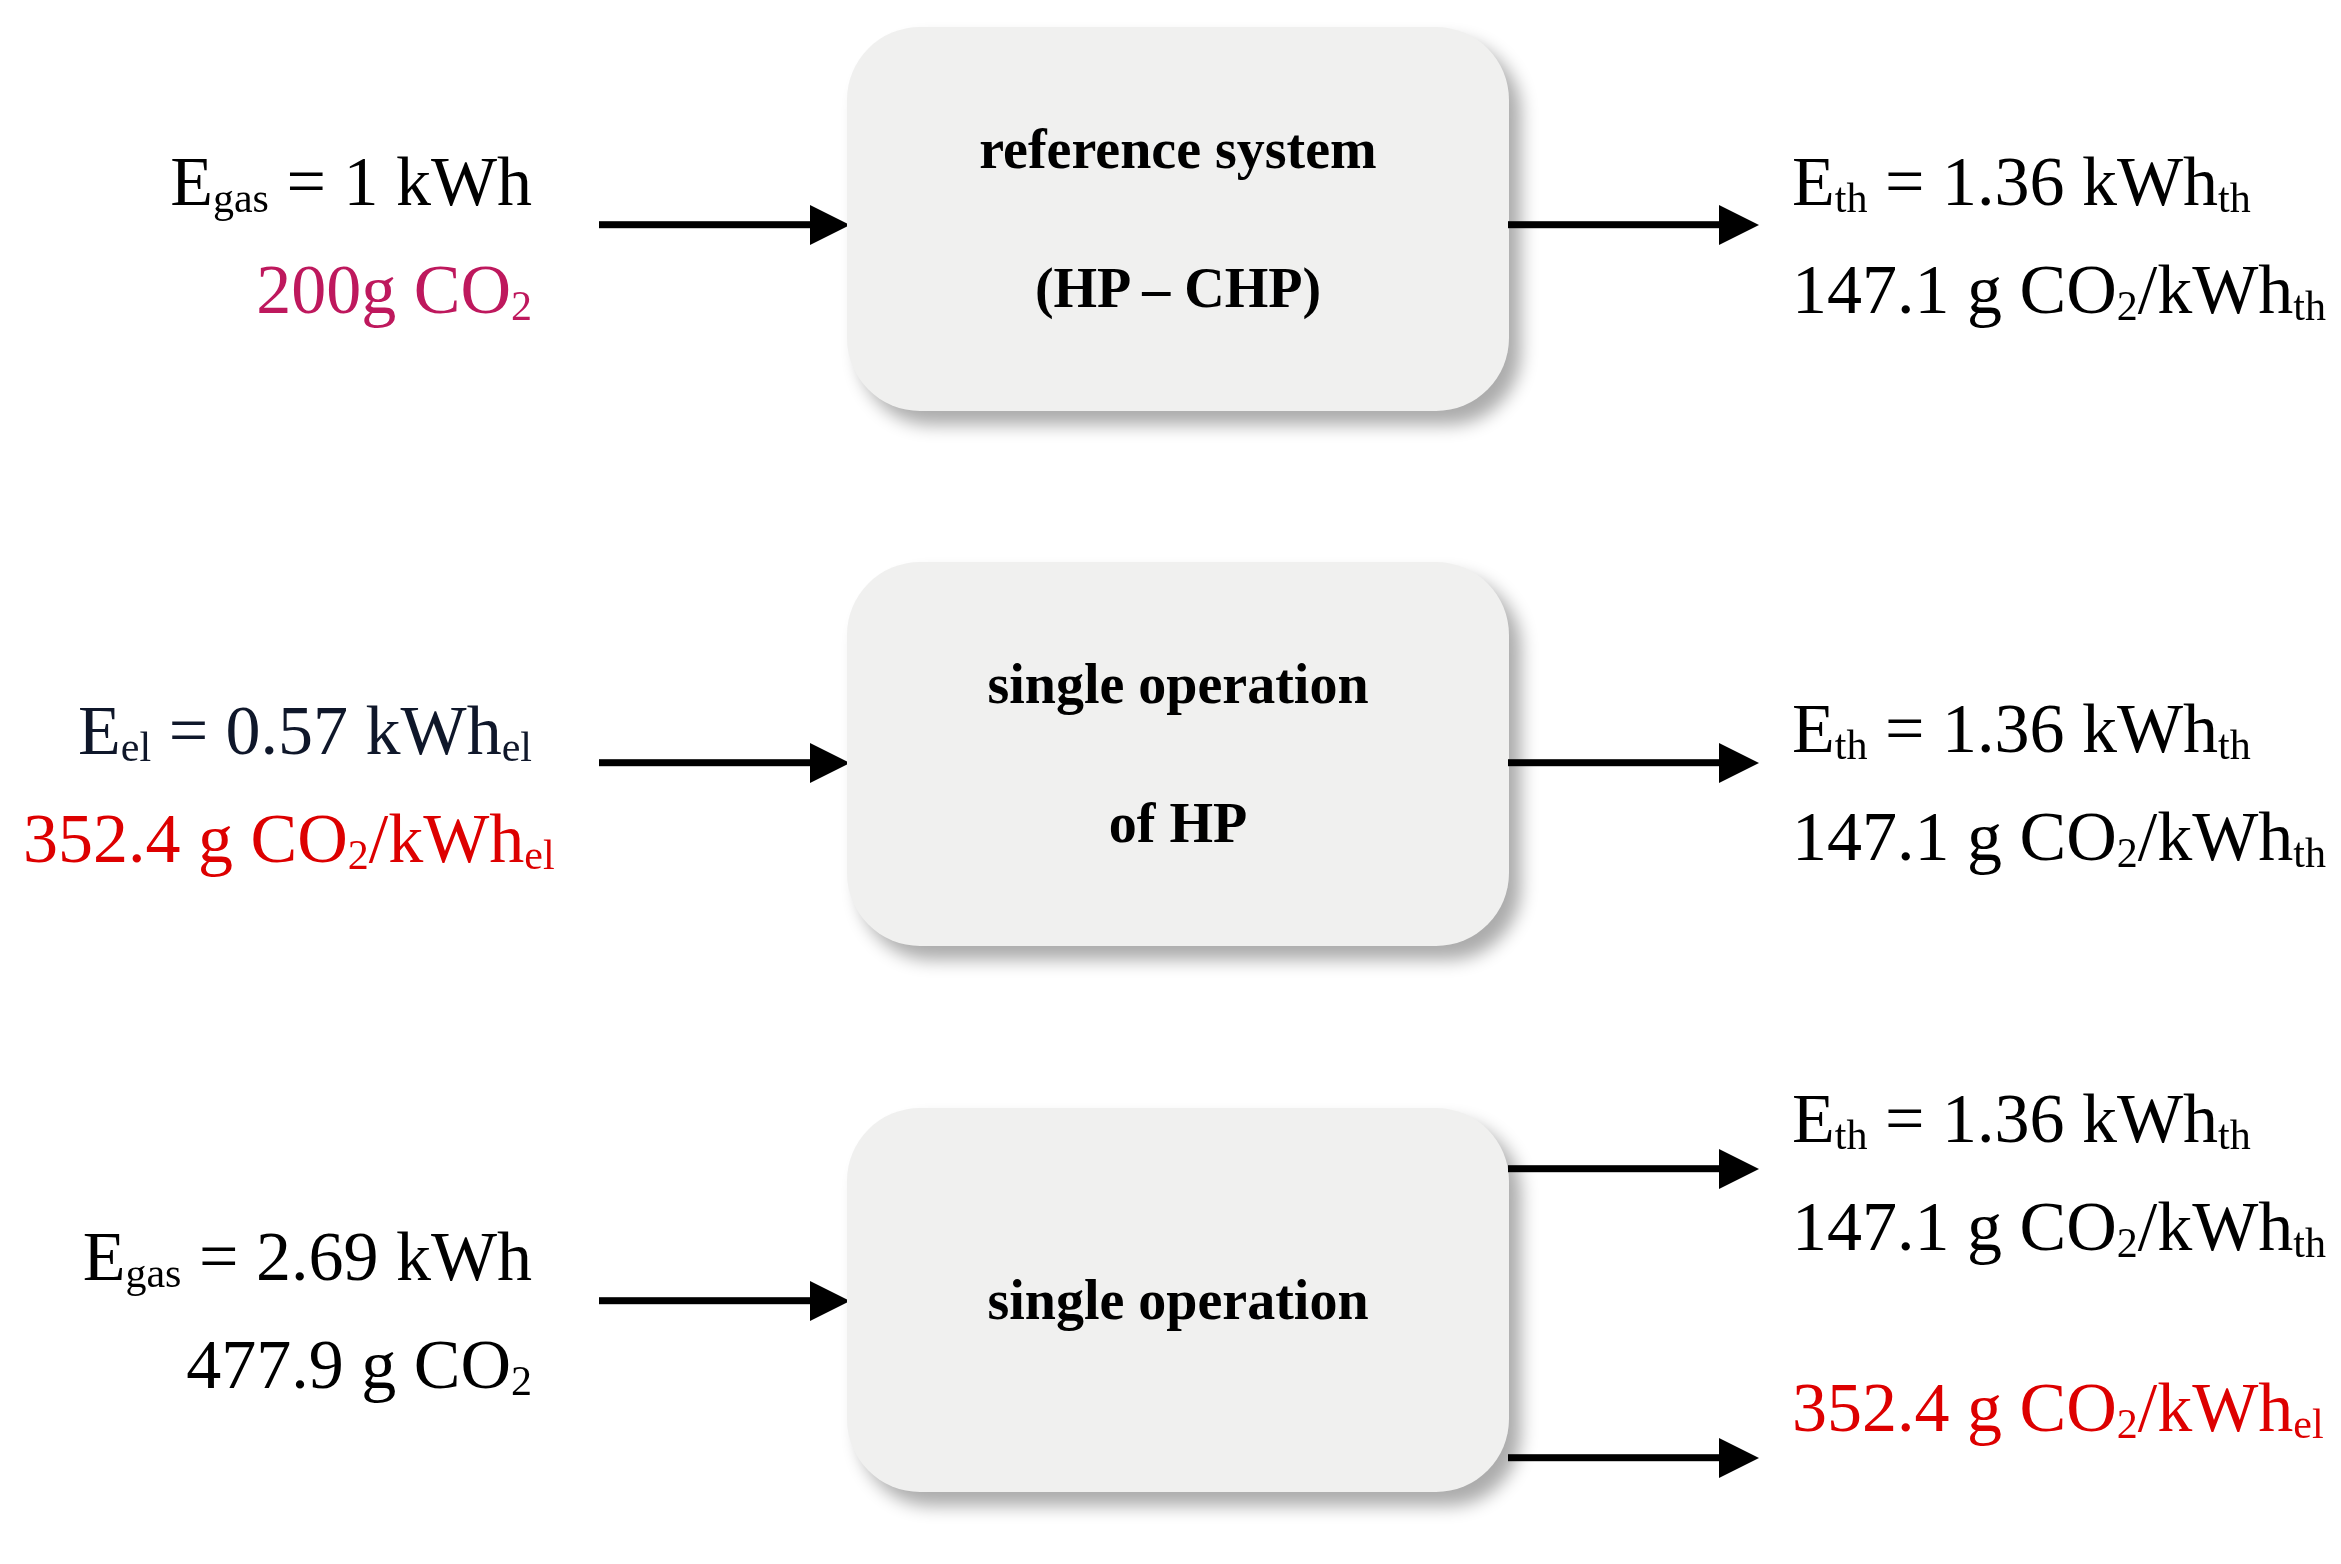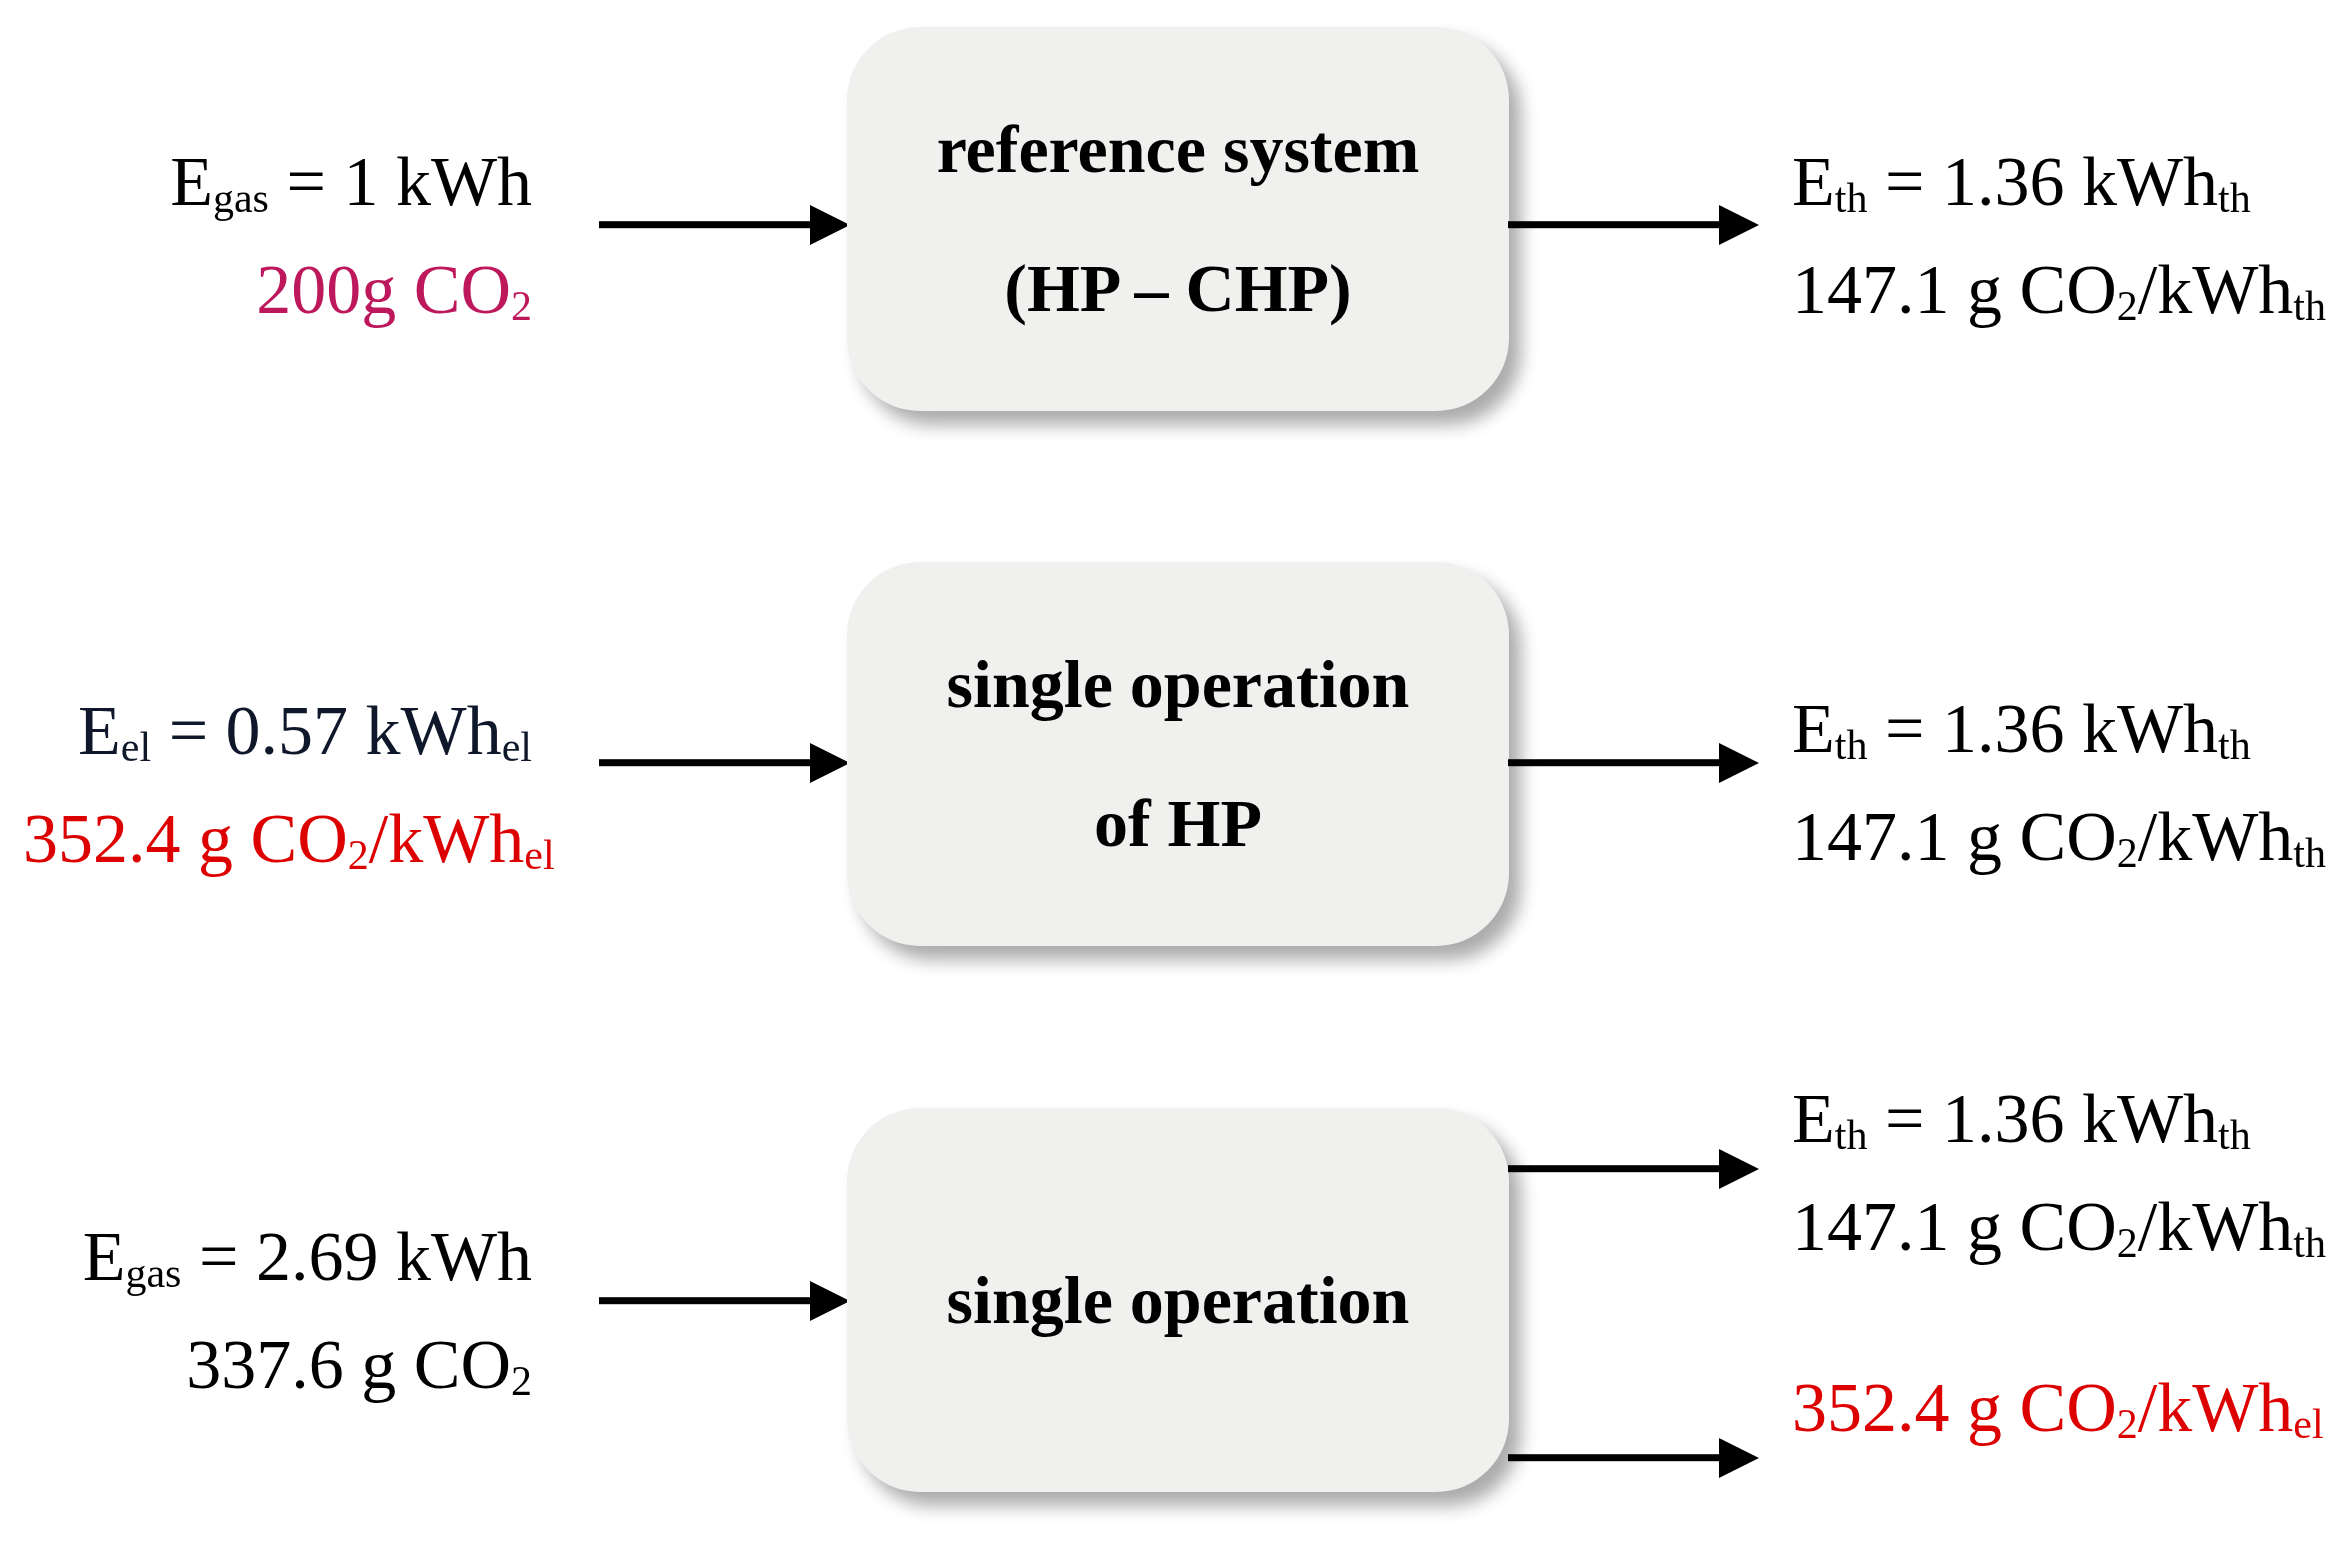--- a/index.html
+++ b/index.html
@@ -13,21 +13,21 @@
   .io .line{height:108px;line-height:108px;}
   .io.right-col{left:1792px;text-align:left;}
   .io.left-col{left:23px;width:509px;text-align:right;}
   .sub{font-size:0.60em;position:relative;top:0.17em;letter-spacing:0;}
   
   .sysbox{
     position:absolute;left:847px;width:662px;height:384px;
     background:#f0f0ef;border-radius:73px;
     box-shadow:12px 13.7px 16.7px rgba(0,0,0,0.33);
     display:flex;flex-direction:column;align-items:center;justify-content:center;
-    font-weight:bold;font-size:68px;
+    font-weight:bold;font-size:56px;
   }
   .sysbox .box-line{height:139px;line-height:139px;text-align:center;white-space:nowrap;}
   
   .arrow{position:absolute;height:43px;width:251px;}
   .arrow .shaft{
     position:absolute;left:0;right:33px;top:50%;transform:translateY(-50%);
     height:7.6px;background:#000000;
   }
   .arrow .head{
     position:absolute;right:0;top:50%;transform:translateY(-50%);
@@ -87,21 +87,21 @@
     <div class="head"></div>
   </div>
 
   <div class="io right-col" style="top:675px;">
     <div class="line" style="color: rgb(0, 0, 0);"><span>E</span><span class="sub">th</span><span> = 1.36 kWh</span><span class="sub">th</span></div>
     <div class="line" style="color: rgb(0, 0, 0);"><span>147.1 g CO</span><span class="sub">2</span><span>/kWh</span><span class="sub">th</span></div>
   </div>
 
   <div class="io left-col" style="top:1203px;">
     <div class="line" style="color: rgb(0, 0, 0);"><span>E</span><span class="sub">gas</span><span> = 2.69 kWh</span></div>
-    <div class="line" style="color: rgb(0, 0, 0);"><span>337.6 g CO</span><span class="sub">2</span></div>
+    <div class="line" style="color: rgb(0, 0, 0);"><span>477.9 g CO</span><span class="sub">2</span></div>
   </div>
 
   <div class="arrow" style="left:599px;top:1279px;">
     <div class="shaft"></div>
     <div class="head"></div>
   </div>
 
   <div class="sysbox" style="top:1108px;">
     <div class="box-line">single operation</div>
   </div>

